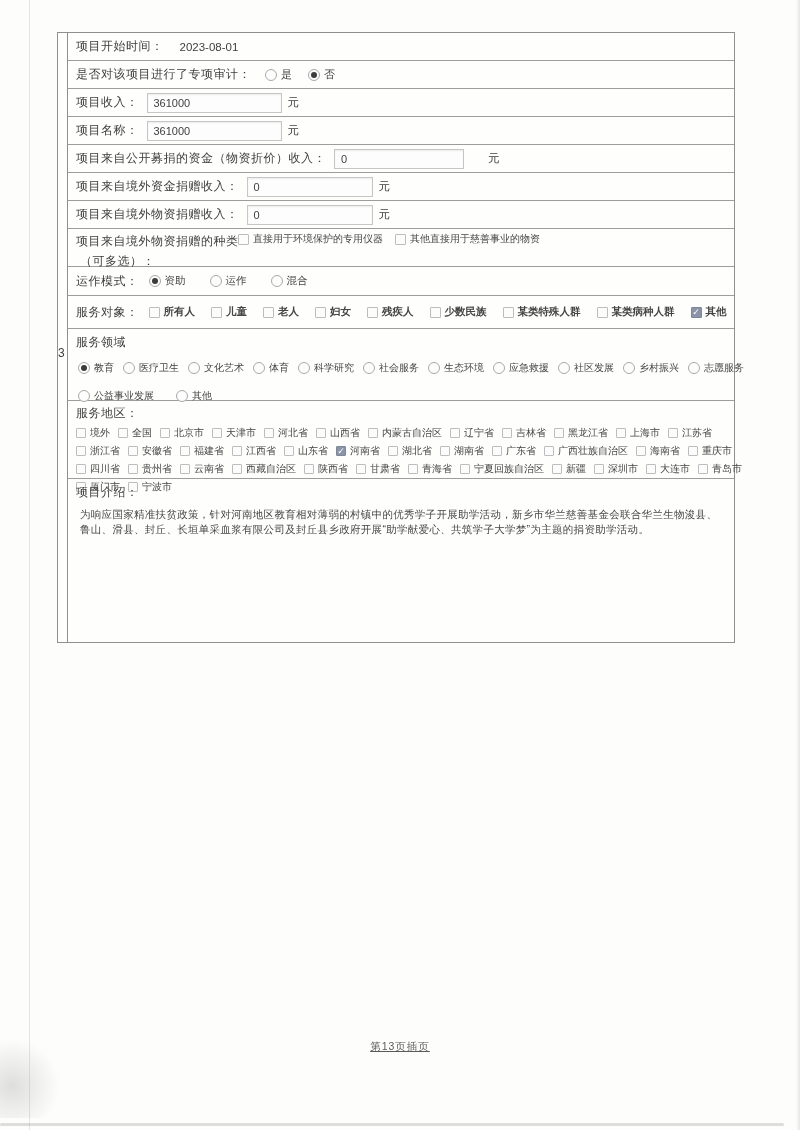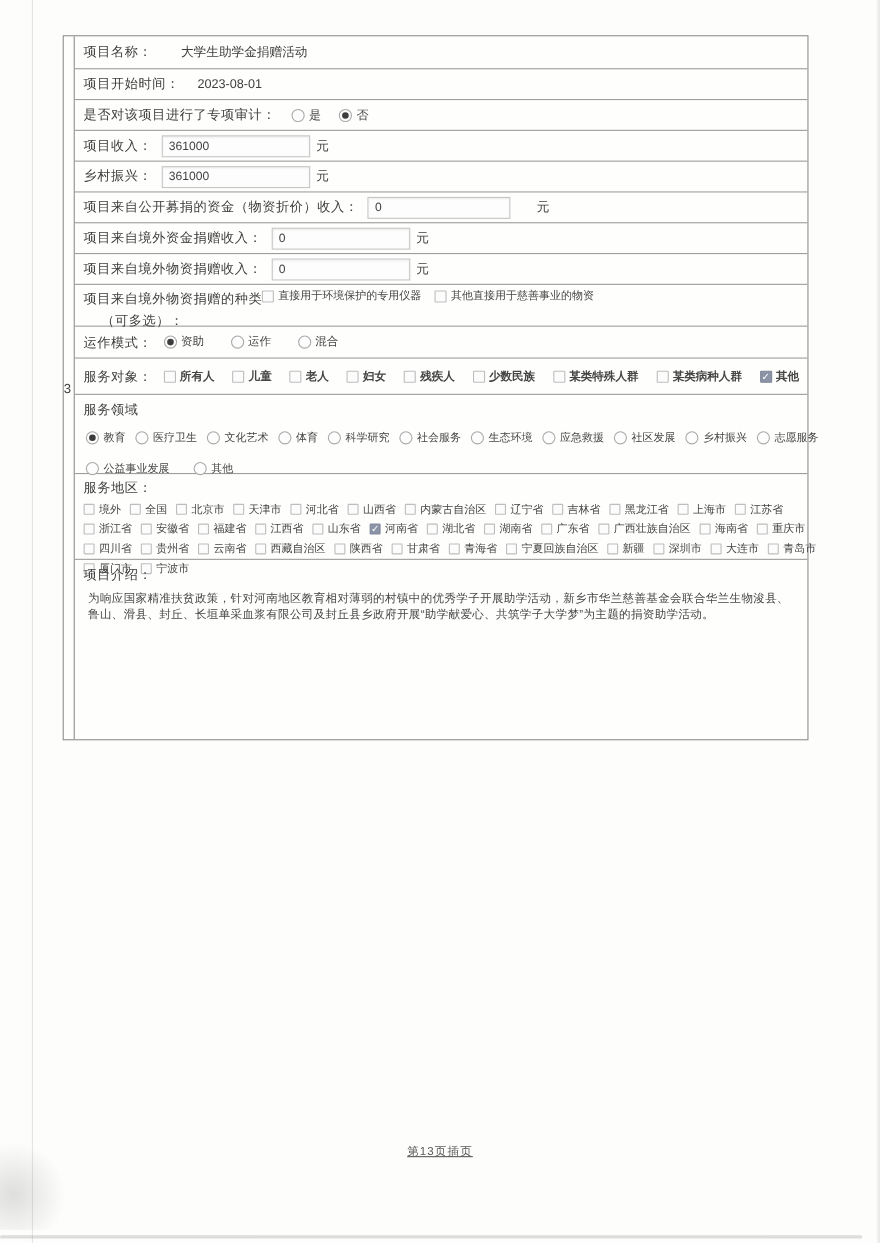--- a/index.html
+++ b/index.html
@@ -60,21 +60,21 @@
            flex:none; display:inline-flex; align-items:center; justify-content:center; }
   .radio.checked::after { content:""; width:6px; height:6px; border-radius:50%; background:#3c3c3c; }
 
   .r-audit .opt-line { margin-left:14px; gap:16px; }
   .r-audit .opt-label { font-size:11px; }
   .r-mode .opt-line { margin-left:10px; gap:24px; }
   .r-mode .opt-label { font-size:10.5px; }
   .r-target .opt-line { margin-left:10px; gap:16px;font-weight:bold; }
 
   .r-goods .goods-lbl { width:162px; flex:none; padding-top:1px; }
-  .r-goods .goods-lbl .l2 { font-size:12px; letter-spacing:.5px; margin-top:3px; margin-left:16px; }
+  .r-goods .goods-lbl .l2 { font-size:12px; letter-spacing:.5px; margin-top:3px; margin-left:4px; }
   .r-goods .goods-opts .opt-line { gap:12px; }
   .r-goods .goods-opts .opt-line + .opt-line { margin-top:3px;text-align:center; }
   .r-goods .opt-label { font-size:10px; }
 
   .r-fields .opt-line { margin:10px 0 0 2px; gap:9px; }
   .r-fields .opt-line.second { margin-top:14px; gap:22px; }
   .r-fields .opt-label { font-size:10px; }
 
   .r-region .opt-line { margin:4px 0 0 0; gap:8px; }
   .r-region .opt-label { font-size:10px; }
@@ -95,24 +95,20 @@
   <div class="edge-right"></div>
   <div class="edge-bottom"></div>
   <div class="smudge"></div>
 
   <div class="form-wrap">
     <div class="gutter">
       <span class="gutter-num">3</span>
     </div>
     <div class="rows">
 
-      <div class="row flexrow r-name">
-        <span class="lbl">项目名称：</span>
-        <span class="val">大学生助学金捐赠活动</span>
-      </div>
 
       <div class="row flexrow r-start">
         <span class="lbl">项目开始时间：</span>
         <span class="val">2023-08-01</span>
       </div>
 
       <div class="row flexrow r-audit">
         <span class="lbl">是否对该项目进行了专项审计：</span>
         <span class="opt-line">
             <span class="opt">
@@ -126,21 +122,21 @@
           </span>
       </div>
 
       <div class="row flexrow r-money">
         <span class="lbl">项目收入：</span>
         <span class="input-box w135">361000</span>
         <span class="unit">元</span>
       </div>
 
       <div class="row flexrow r-money">
-        <span class="lbl">乡村振兴：</span>
+        <span class="lbl">项目名称：</span>
         <span class="input-box w135">361000</span>
         <span class="unit">元</span>
       </div>
 
       <div class="row flexrow r-money">
         <span class="lbl">项目来自公开募捐的资金（物资折价）收入：</span>
         <span class="input-box w130">0</span>
         <span class="unit far">元</span>
       </div>
 

